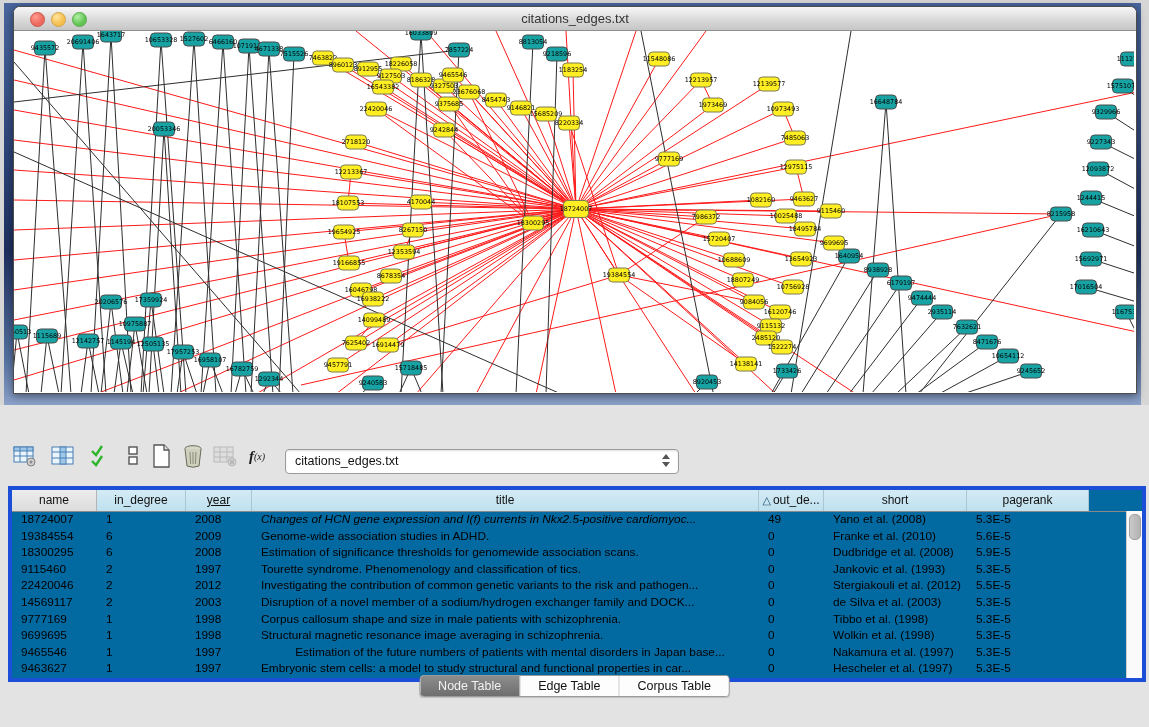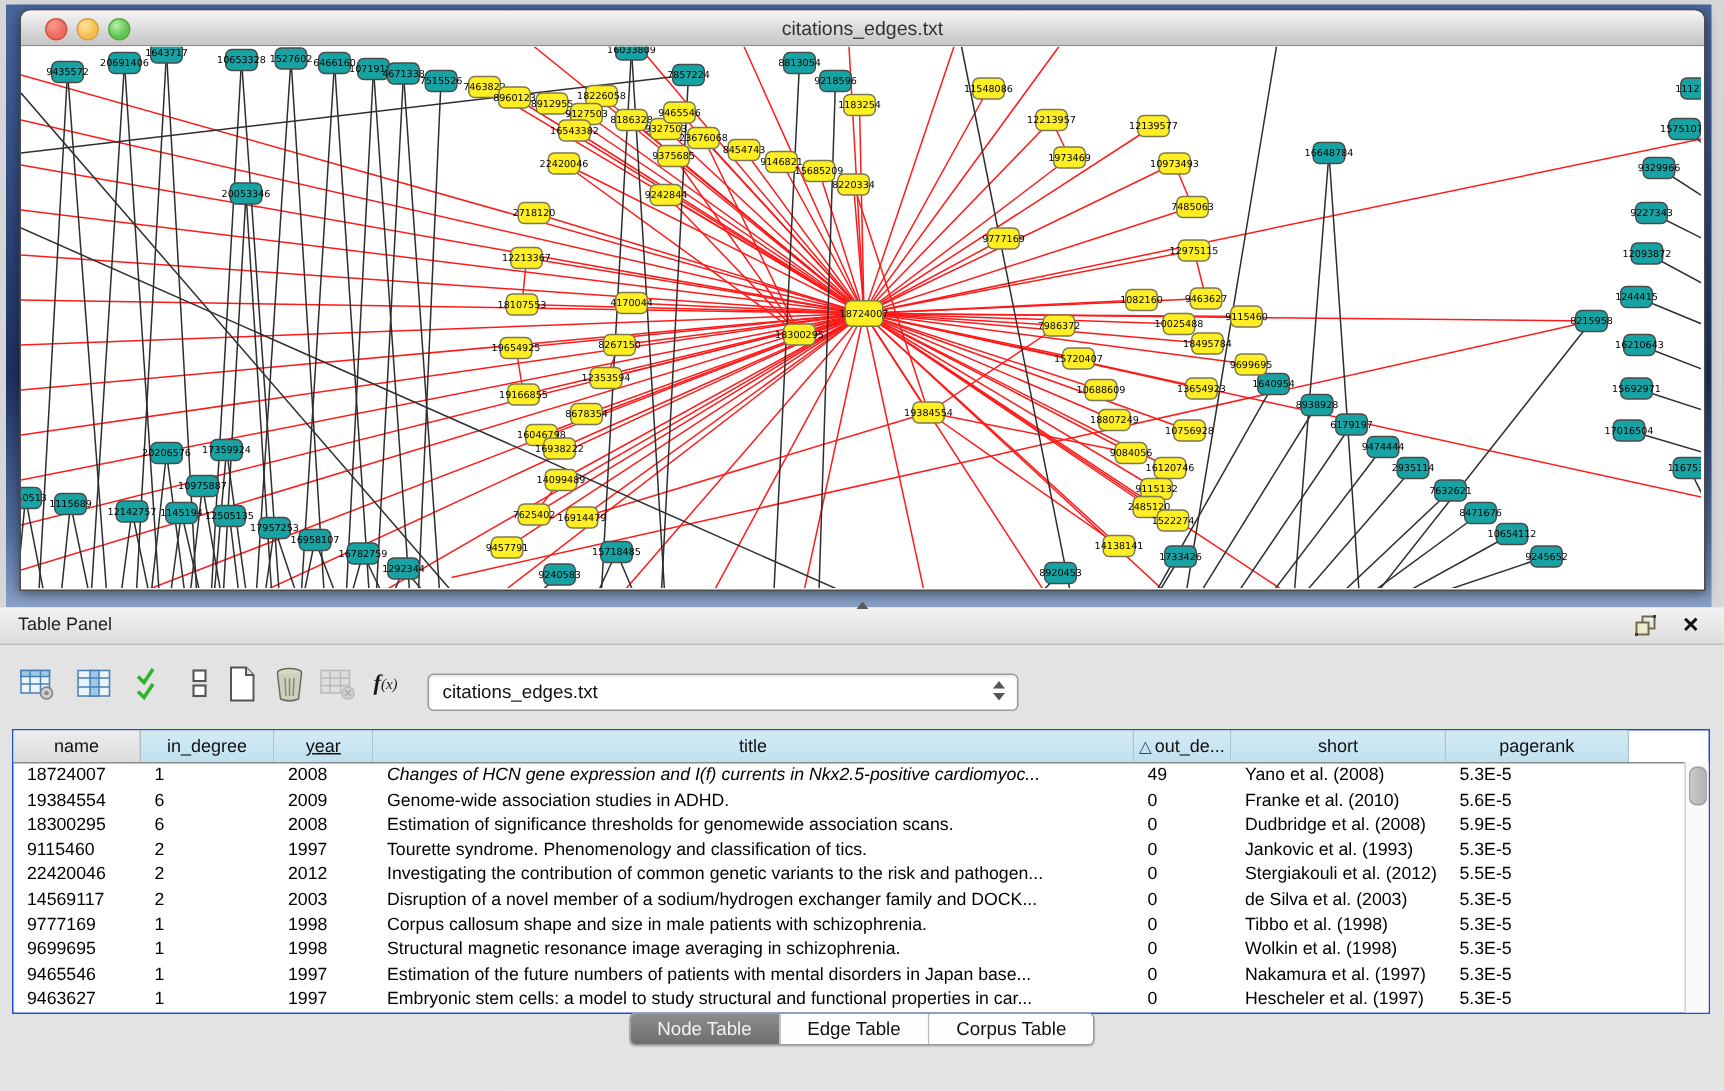--- a/index.html
+++ b/index.html
@@ -37,21 +37,21 @@
   .tb-icon{position:absolute;top:14px;width:26px;height:26px;display:flex;align-items:center;justify-content:center;}
   .combo{position:absolute;left:285px;top:20px;width:392px;height:23px;background:#fff;
     border:1px solid #9b9b9b;border-radius:4px;box-shadow:inset 0 1px 2px rgba(0,0,0,.12);}
   .combo-text{position:absolute;left:9px;top:4px;font-size:12.5px;color:#111;}
   .combo-arrows{position:absolute;right:7px;top:4px;width:9px;height:15px;}
   .combo-arrows .up{width:0;height:0;border-left:4px solid transparent;border-right:4px solid transparent;
     border-bottom:5px solid #555;margin-bottom:3px;}
   .combo-arrows .down{width:0;height:0;border-left:4px solid transparent;border-right:4px solid transparent;
     border-top:5px solid #555;}
   
-  .table-wrap{position:absolute;left:8px;top:81px;width:1130px;height:188px;background:#ffffff;border:1px solid #1d4ed8;}
+  .table-wrap{position:absolute;left:8px;top:81px;width:1130px;height:188px;background:#0369a1;border:4px solid #1d4ed8;}
   .thead{position:absolute;left:0;top:0;right:0;height:21px;display:flex;border-bottom:1px solid #8a8a8a;}
   .th{box-sizing:border-box;font-size:12px;color:#111;text-align:center;line-height:20px;
     border-right:1px solid #a9c6d2;background:linear-gradient(180deg,#d4ebf5,#bfe0ee);overflow:hidden;white-space:nowrap;}
   .th.first{background:linear-gradient(180deg,#ececec,#dcdcdc);border-right:1px solid #b5b5b5;}
   .th .sort-tri{color:#20506e;font-size:11px;margin-right:2px;}
   .tbody{position:absolute;left:0;top:21px;right:15px;bottom:0;overflow:hidden;}
   .tr{display:flex;height:16.6px;}
   .td{box-sizing:border-box;font-size:11.8px;color:#000;line-height:16.6px;padding-left:9px;
     overflow:hidden;white-space:nowrap;text-overflow:clip;}
   .vscroll{position:absolute;right:0;top:21px;bottom:0;width:15px;background:#fafafa;border-left:1px solid #d0d0d0;}
@@ -738,31 +738,20 @@
               <rect x="770.5" y="338" width="21" height="14" rx="4" fill="#ffee22" stroke="#7a7a52"></rect>
               <text x="781" y="347" text-anchor="middle" font-size="6.4" fill="#000" font-family="&quot;DejaVu Sans&quot;,sans-serif">1522274</text>
             </g>
           </g>
       </svg>
     </div>
   </div>
 </div>
 
 <div class="bottom-panel">
-  <div class="panel-header">
-    <div class="splitter-arrow"></div>
-    <div class="panel-title">Table Panel</div>
-    <svg class="float-icon" viewBox="0 0 15 14">
-      <rect x="5" y="1" width="8" height="8" fill="none" stroke="#6e6a45" stroke-width="1.3"></rect>
-      <rect x="1" y="5" width="8" height="8" fill="#efe9d2" stroke="#6e6a45" stroke-width="1.3"></rect>
-      <rect x="12" y="0" width="2" height="2" fill="#27406e"></rect>
-      <rect x="0" y="12" width="2" height="2" fill="#27406e"></rect>
-    </svg>
-    <div class="close-icon">✕</div>
-  </div>
 
   <div class="toolbar">
     <div class="tb-icon" style="left:12px">
       <svg width="24" height="22" viewBox="0 0 24 22">
         <rect x="1" y="2" width="19" height="15" fill="#eaf4fb" stroke="#4a7fb5"></rect>
         <rect x="1" y="2" width="19" height="4" fill="#9ec7e8" stroke="#4a7fb5"></rect>
         <line x1="7" y1="2" x2="7" y2="17" stroke="#4a7fb5"></line>
           <line x1="14" y1="2" x2="14" y2="17" stroke="#4a7fb5"></line>
         <line x1="1" y1="11" x2="20" y2="11" stroke="#4a7fb5"></line>
         <circle cx="18" cy="17" r="4" fill="#cfcfcf" stroke="#7e7e7e"></circle>
@@ -909,21 +898,21 @@
           <div class="td" style="width: 66px;">1998</div>
           <div class="td" style="width: 507px;">Structural magnetic resonance image averaging in schizophrenia.</div>
           <div class="td" style="width: 65px;">0</div>
           <div class="td" style="width: 143px;">Wolkin et al. (1998)</div>
           <div class="td" style="width: 122px;">5.3E-5</div>
         </div>
         <div class="tr">
           <div class="td" style="width: 85px;">9465546</div>
           <div class="td" style="width: 89px;">1</div>
           <div class="td" style="width: 66px;">1997</div>
-          <div class="td" style="width: 507px;">Estimation of the future numbers of patients with mental disorders in Japan base...</div>
+          <div class="td" style="width: 507px; text-align: center;">Estimation of the future numbers of patients with mental disorders in Japan base...</div>
           <div class="td" style="width: 65px;">0</div>
           <div class="td" style="width: 143px;">Nakamura et al. (1997)</div>
           <div class="td" style="width: 122px;">5.3E-5</div>
         </div>
         <div class="tr">
           <div class="td" style="width: 85px;">9463627</div>
           <div class="td" style="width: 89px;">1</div>
           <div class="td" style="width: 66px;">1997</div>
           <div class="td" style="width: 507px;">Embryonic stem cells: a model to study structural and functional properties in car...</div>
           <div class="td" style="width: 65px;">0</div>

